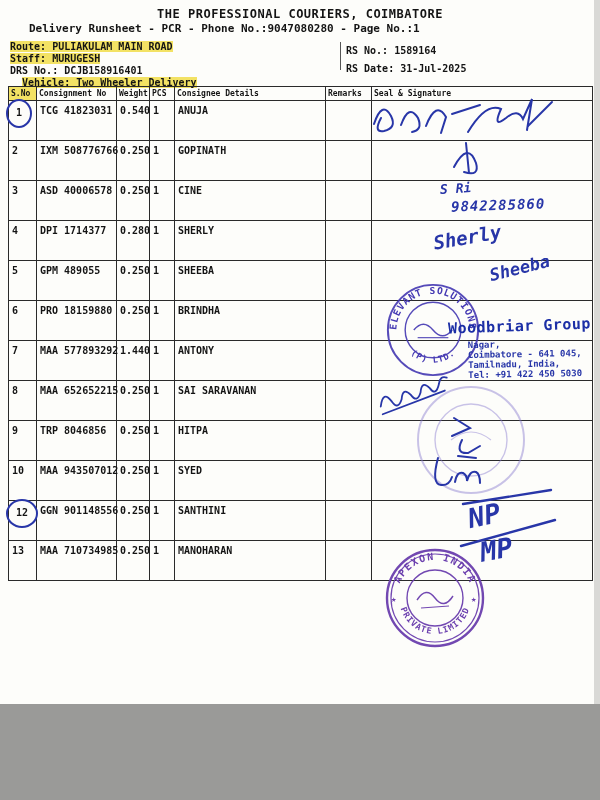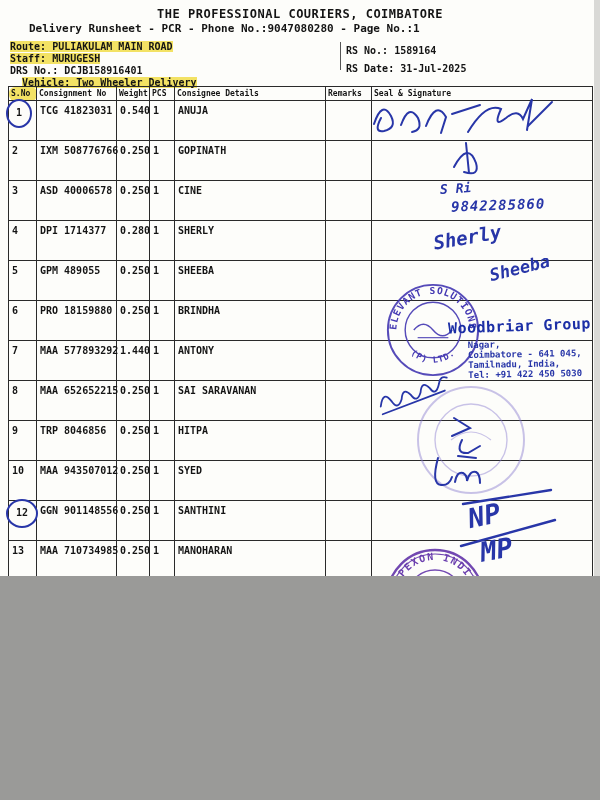--- a/index.html
+++ b/index.html
@@ -1,18 +1,18 @@
 <!DOCTYPE html>
 <html><head>
 <meta charset="utf-8">
 <style>
   html,body{margin:0;padding:0;}
   body{background:#9a9a98;}
   .page{
-    position:relative;width:600px;height:576px;background:#fdfdfa;
+    position:relative;width:600px;height:704px;background:#fdfdfa;
     font-family:"DejaVu Sans Mono","Liberation Mono",monospace;color:#141414;
     overflow:hidden;margin:0 auto;
   }
   
   .doc-title{position:absolute;top:7px;left:0;width:100%;text-align:center;
     font-size:12px;font-weight:700;letter-spacing:.5px;}
   .doc-subtitle{position:absolute;top:22px;left:0;width:100%;text-align:left;
     font-size:11px;font-weight:700;margin-left:29px;}
   .hline{position:absolute;left:10px;font-size:10px;font-weight:700;white-space:pre;text-align:right;}
   .hl{background:#f3e264;}
@@ -25,21 +25,21 @@
   .rs-sep{position:absolute;left:340px;top:42px;width:1px;height:28px;background:#555;}
   
   table.runsheet{position:absolute;top:86px;left:8px;width:584px;
     border-collapse:collapse;table-layout:fixed;}
   table.runsheet th{
     border:1px solid #2a2a2a;font-size:8px;font-weight:700;text-align:left;
     padding:1px 2px;height:11px;vertical-align:middle;white-space:nowrap;overflow:hidden;}
   table.runsheet td{
     border:1px solid #2a2a2a;font-size:10px;font-weight:700;vertical-align:top;
     padding:4px 2px 0 3px;height:35px;white-space:nowrap;overflow:visible;}
-  th.c-sno{background:#f3e264;border-radius:6px;}
+  th.c-sno{background:#f3e264;}
   .circled{display:inline-block;border:2px solid #2836a8;border-radius:50%;
     padding:6px 8px 8px 8px;margin:-6px 0 0 -6px;}
   
   .ink{position:absolute;inset:0;pointer-events:none;}
   .ink *{color:#2836a8;}
   .sig-text{position:absolute;font-style:italic;font-weight:700;white-space:nowrap;}
   .wb-title{position:absolute;left:448px;top:317px;font-size:15px;font-weight:700;
     color:#1c2fa6;transform:rotate(-2deg);letter-spacing:.5px;}
   .wb-lines{position:absolute;left:468px;top:339px;font-size:9px;font-weight:700;
     color:#3242b0;line-height:10px;transform:rotate(-1deg);}

